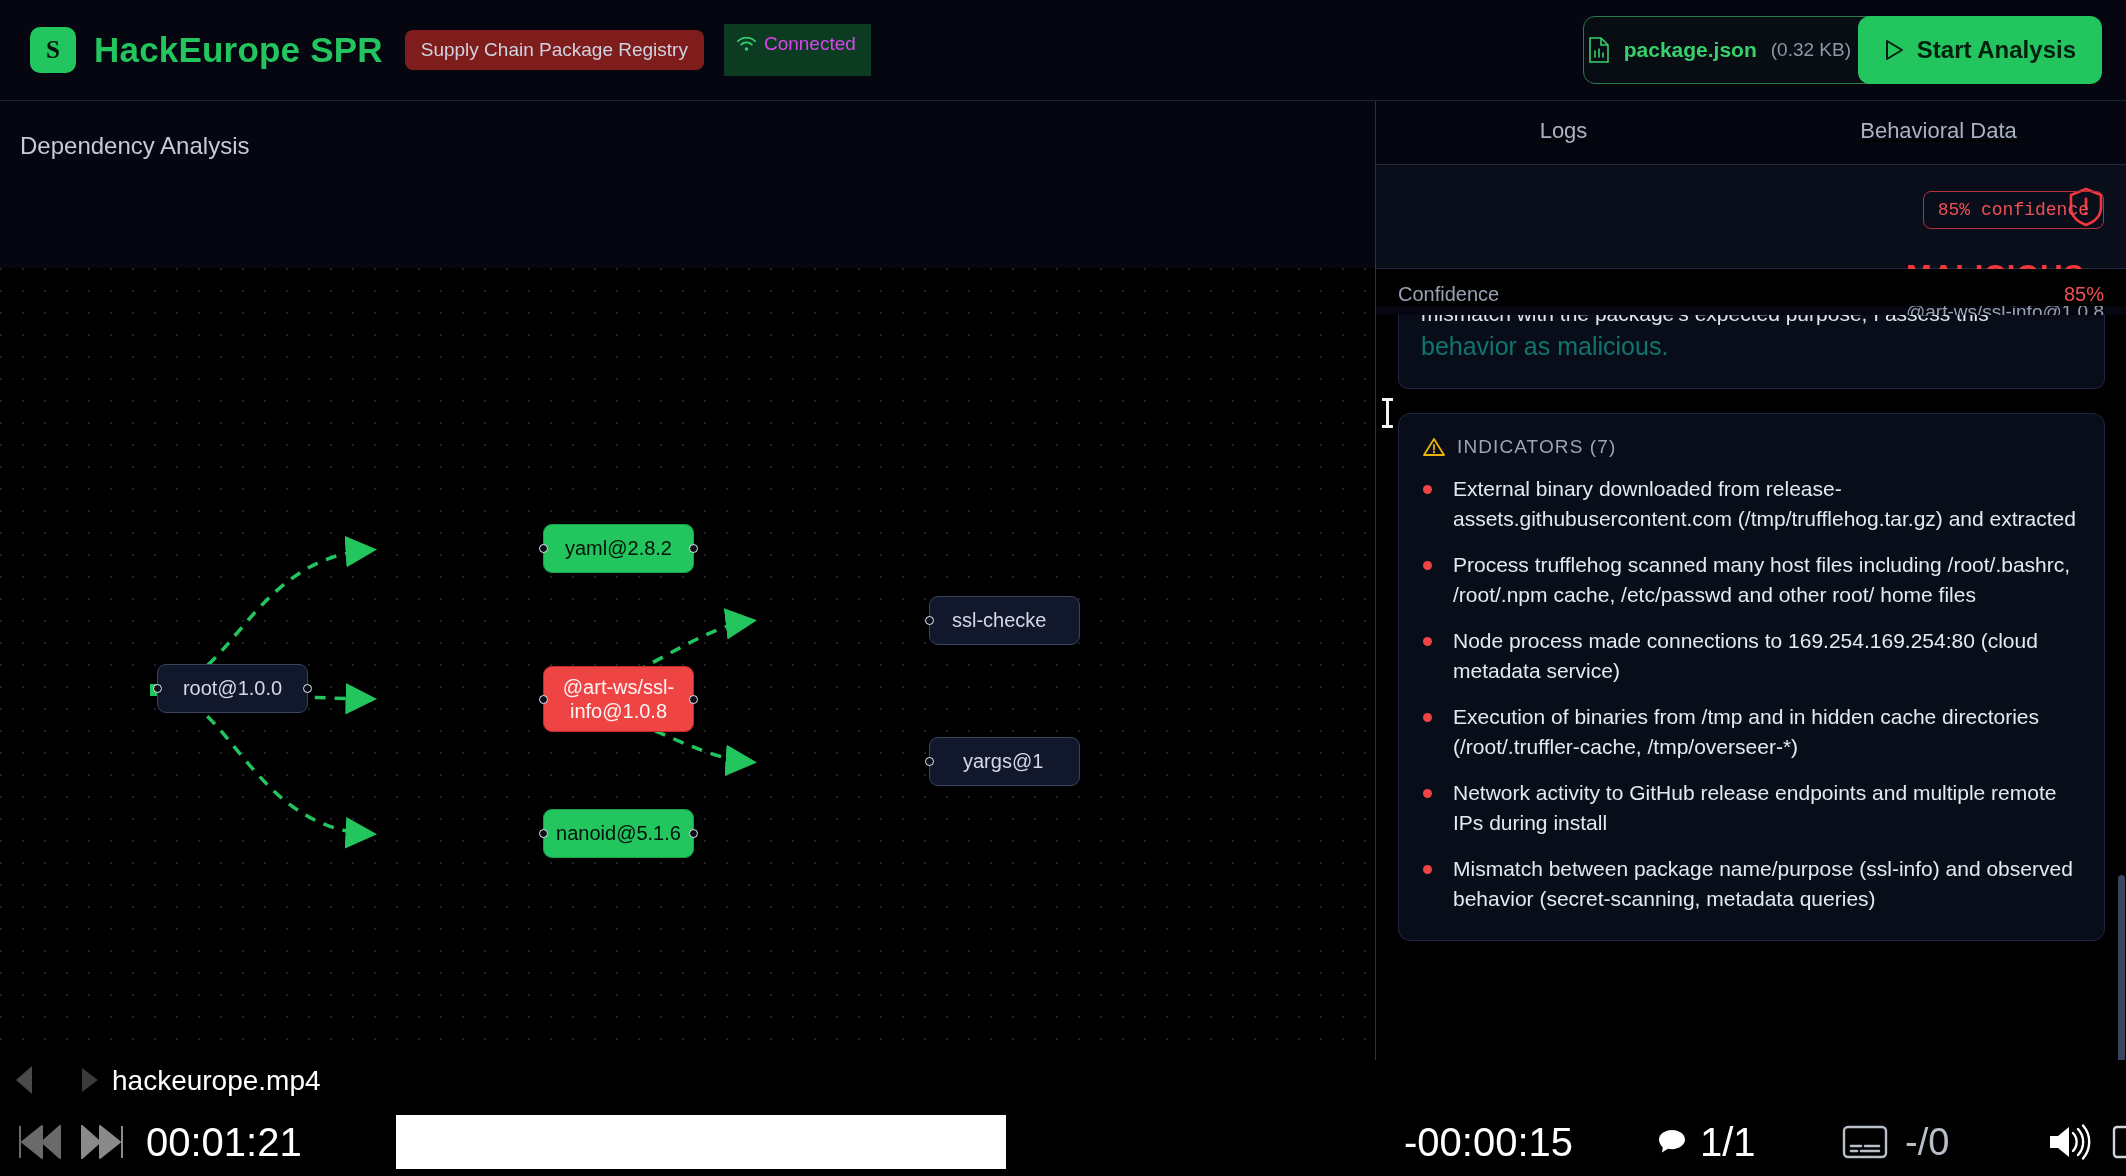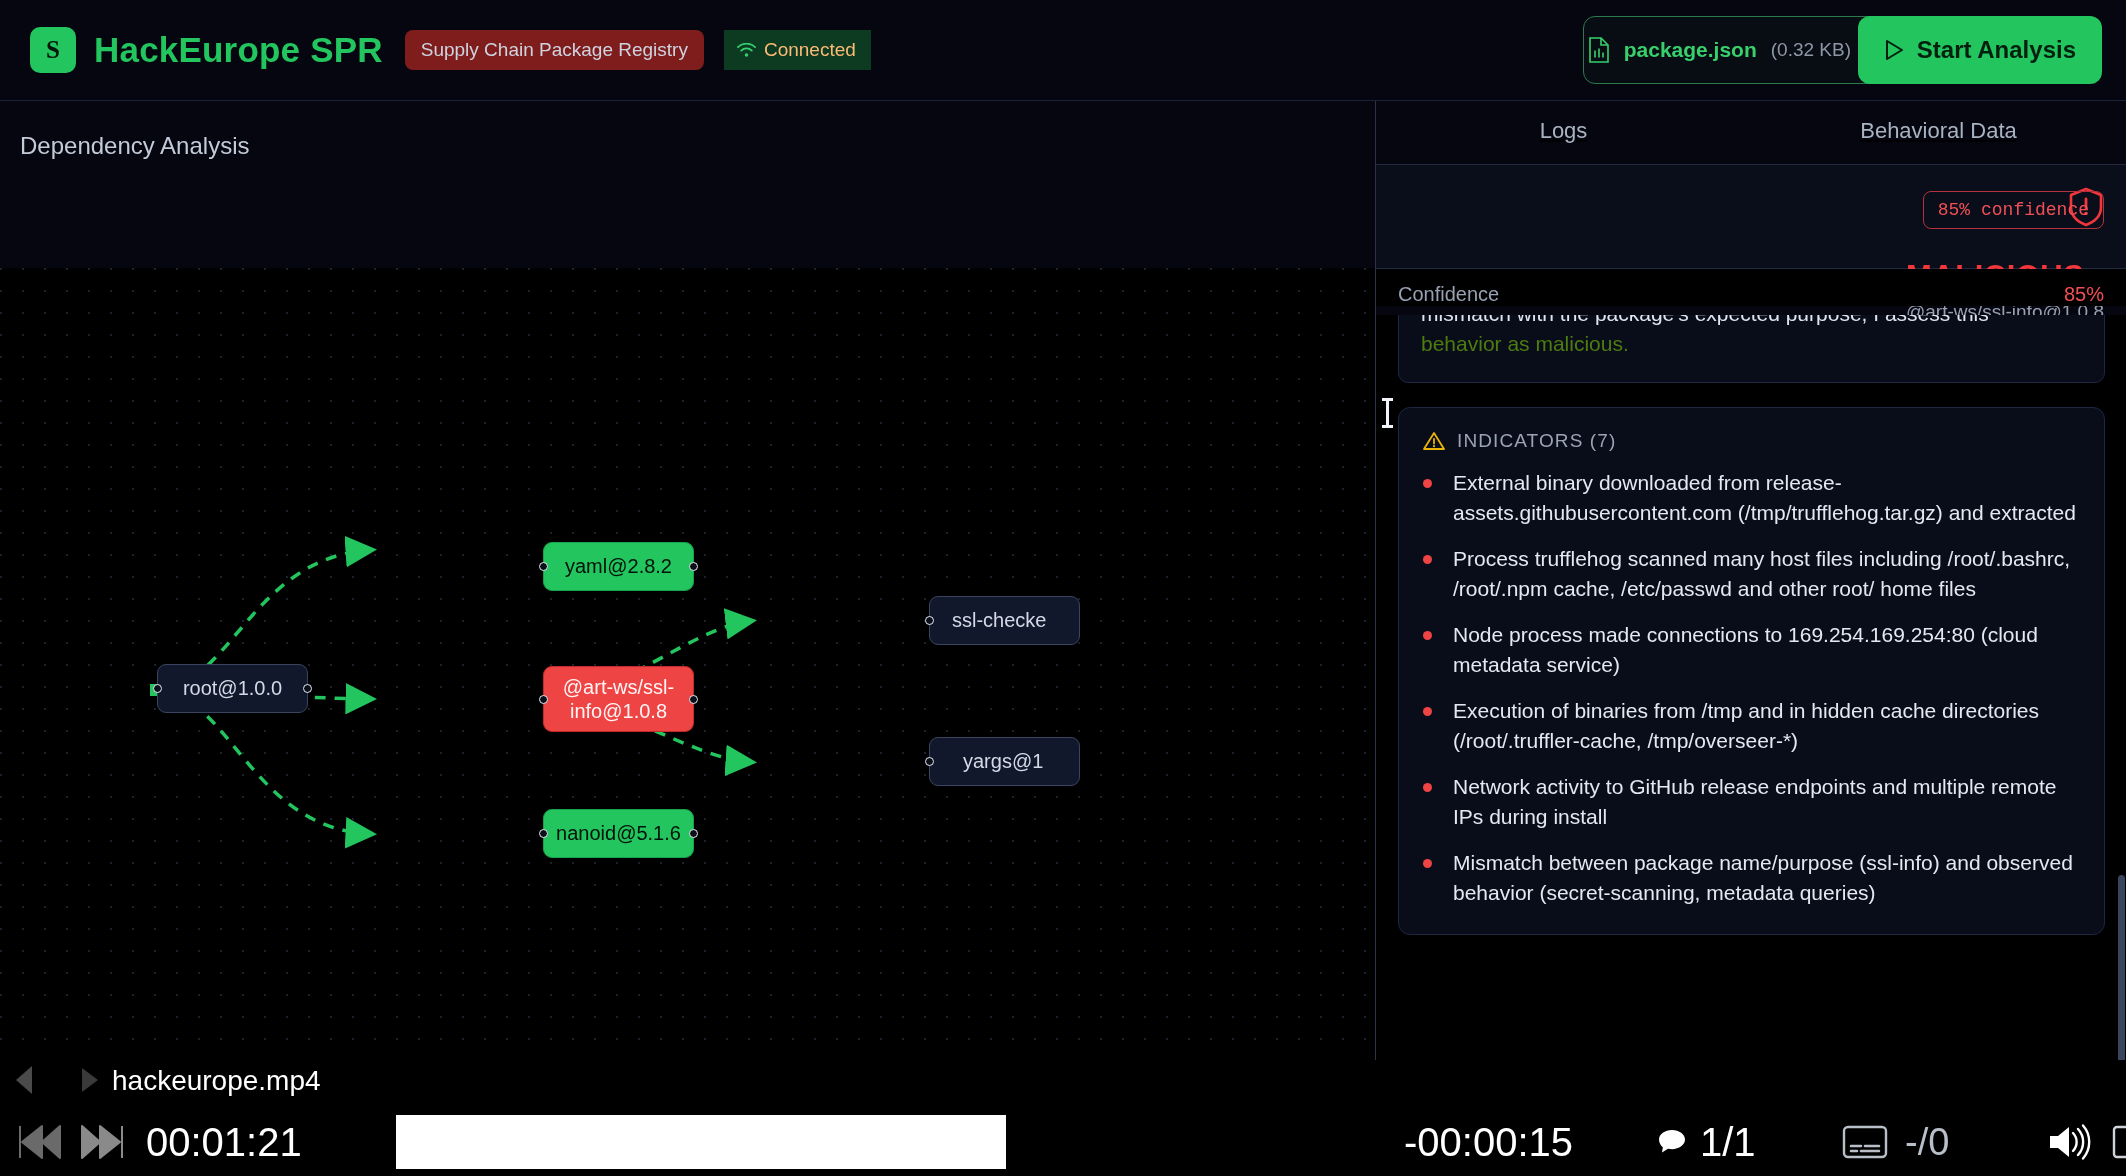--- a/index.html
+++ b/index.html
@@ -27,22 +27,22 @@
   }
   .brand {
     margin-left: 18px; color: #22c55e; font-size: 35px; font-weight: bold;
     letter-spacing: .2px;
   }
   .subtitle-chip {
     margin-left: 22px; padding: 9px 16px; border-radius: 8px;
     background: #7f1d1d; color: #cdd4e0; font-size: 19px; white-space: nowrap;
   }
   .connected-chip {
-    margin-left: 20px; padding: 9px 15px 9px 13px; border-radius: 0;
-    background: #0c3b22; color: #fdba74; font-size: 19px;
+    margin-left: 20px; padding: 9px 15px 21px 13px; border-radius: 0;
+    background: #0c3b22; color: #d946ef; font-size: 19px;
     display: flex; align-items: center; gap: 8px; white-space: nowrap;
   }
   .wifi-ico { display: block; }
 
   .file-chip {
     position: absolute; right: 231px; top: 16px;
     height: 68px; min-width: 278px; padding: 0 4px;
     border: 1px solid #2b7a4c; border-radius: 12px; background: #070d12;
     display: flex; align-items: center; gap: 14px;
   }
@@ -163,21 +163,21 @@
   .scroll-area {
     position: absolute; left: 0; top: 214px; width: 751px; height: 861px;
     background: #000; overflow: hidden; padding: 0 22px;
   }
   .summary-card {
     border: 1px solid #1d2740; border-radius: 10px; background: #090d1a;
     padding: 0 22px 22px 22px; margin-top: -18px; position: relative;
   }
   .summary-clip { height: 28px; overflow: hidden; }
   .summary-text { color: #dfe5ee; font-size: 21px; line-height: 1.5; }
-  .summary-tail { color: #4d7c0f; font-size: 21px; line-height: 1.5; margin-top: 2px; }
+  .summary-tail { color: #0f766e; font-size: 25px; line-height: 1.5; margin-top: 2px; }
 
   .ind-card {
     border: 1px solid #1d2740; border-radius: 12px; background: #090d1a;
     margin-top: 24px; padding: 22px 24px 26px 24px;
   }
   .ind-head {
     display: flex; align-items: center; gap: 12px; margin-bottom: 14px;
   }
   .ind-head-label {
     color: #9aa4b4; font-size: 19px; letter-spacing: 1.1px;
@@ -304,21 +304,21 @@
         </g>
         <rect x="150" y="416" width="12" height="12" fill="#22c55e"></rect>
       </svg>
 
       <div class="node root" style="left:157px; top:396px; width:151px; height:49px;">
         <span class="handle l"></span>
         <span>root@1.0.0</span>
         <span class="handle r"></span>
       </div>
 
-      <div class="node safe" style="left:543px; top:256px; width:151px; height:49px;margin-top:18px;">
+      <div class="node safe" style="left:543px; top:256px; width:151px; height:49px;">
         <span class="handle l"></span>
         <span>yaml@2.8.2</span>
         <span class="handle r"></span>
       </div>
 
       <div class="node bad" style="left:543px; top:398px; width:151px; height:66px;">
         <span class="handle l"></span>
         <span>@art-ws/ssl-info@1.0.8</span>
         <span class="handle r"></span>
       </div>

